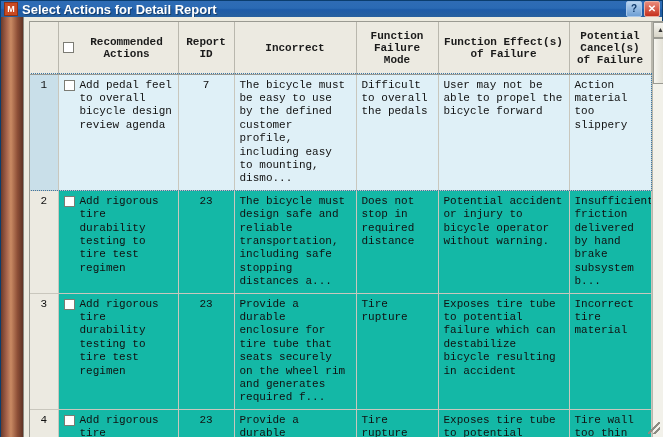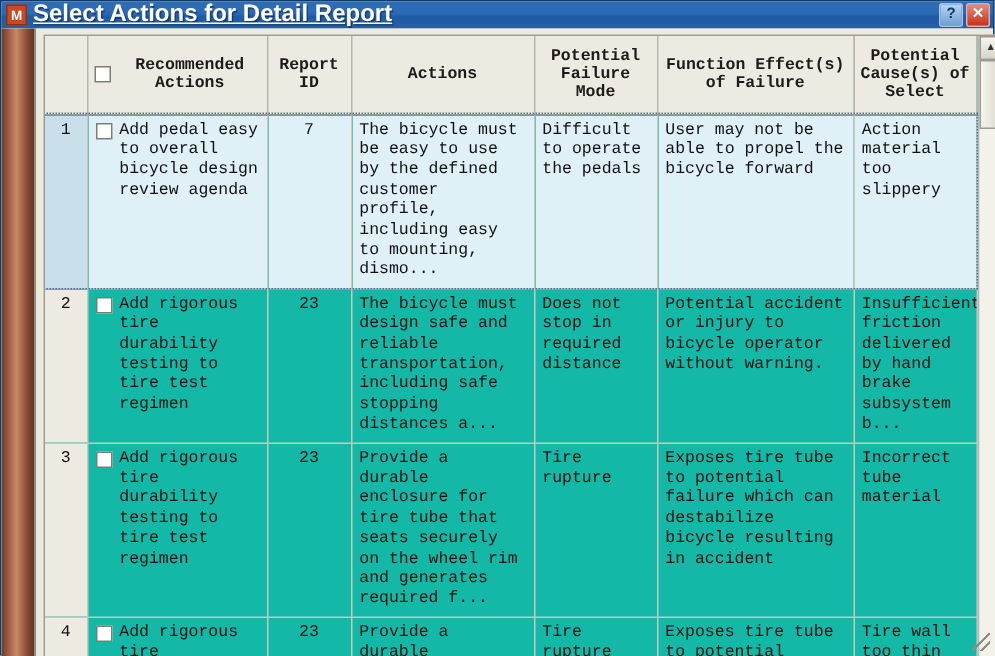--- a/index.html
+++ b/index.html
@@ -45,27 +45,26 @@
     color: #fff;
     font-size: 9px;
     font-weight: bold;
     line-height: 12px;
     text-align: center;
     margin-right: 4px;
     flex: 0 0 auto;
   }
   .title-text {
     flex: 1 1 auto;
-    font-size: 16px;
+    font-size: 13px;
     font-weight: bold;
     color: #ffffff;
     white-space: nowrap;
     overflow: hidden;
     text-shadow: 1px 1px 0 rgba(0,0,0,0.35);
-    text-decoration: underline;
   }
   .title-buttons { display: flex; gap: 2px; flex: 0 0 auto; }
   .tbtn {
     width: 16px; height: 16px;
     box-sizing: border-box;
     border: 1px solid #a8c6e8;
     border-radius: 2px;
     font-size: 10px;
     font-weight: bold;
     line-height: 14px;
@@ -327,38 +326,38 @@
             <thead>
               <tr>
                 <th class="rownum"></th>
                 <th>
                   <span class="th-inner">
                     <span class="cbox"></span>
                     <span>Recommended Actions</span>
                   </span>
                 </th>
                 <th>Report ID</th>
-                <th>Actions</th>
-                <th>Potential Failure Mode</th>
+                <th>Incorrect</th>
+                <th>Function Failure Mode</th>
                 <th>Function Effect(s) of Failure</th>
-                <th>Potential Cause(s) of Select</th>
+                <th>Potential Cancel(s) of Failure</th>
               </tr>
             </thead>
             <tbody>
               <tr class="selected" style="height:62px">
                 <td class="rownum">1</td>
                 <td class="rec">
                   <span class="rec-inner">
                     <span class="cbox"></span>
-                    <span>Add pedal easy to overall bicycle design review agenda</span>
+                    <span>Add pedal feel to overall bicycle design review agenda</span>
                   </span>
                 </td>
                 <td class="ctr">7</td>
                 <td>The bicycle must be easy to use by the defined customer profile, including easy to mounting, dismo...</td>
-                <td>Difficult to operate the pedals</td>
+                <td>Difficult to overall the pedals</td>
                 <td>User may not be able to propel the bicycle forward</td>
                 <td>Action material too slippery</td>
               </tr>
               <tr style="height:78px">
                 <td class="rownum">2</td>
                 <td class="rec">
                   <span class="rec-inner">
                     <span class="cbox"></span>
                     <span>Add rigorous tire durability testing to tire test regimen</span>
                   </span>
@@ -374,21 +373,21 @@
                 <td class="rec">
                   <span class="rec-inner">
                     <span class="cbox"></span>
                     <span>Add rigorous tire durability testing to tire test regimen</span>
                   </span>
                 </td>
                 <td class="ctr">23</td>
                 <td>Provide a durable enclosure for tire tube that seats securely on the wheel rim and generates  required f...</td>
                 <td>Tire rupture</td>
                 <td>Exposes tire tube to potential failure which can destabilize bicycle resulting in accident</td>
-                <td>Incorrect tube material</td>
+                <td>Incorrect tire material</td>
               </tr>
               <tr style="height:78px">
                 <td class="rownum">4</td>
                 <td class="rec">
                   <span class="rec-inner">
                     <span class="cbox"></span>
                     <span>Add rigorous tire durability testing to tire test regimen</span>
                   </span>
                 </td>
                 <td class="ctr">23</td>

